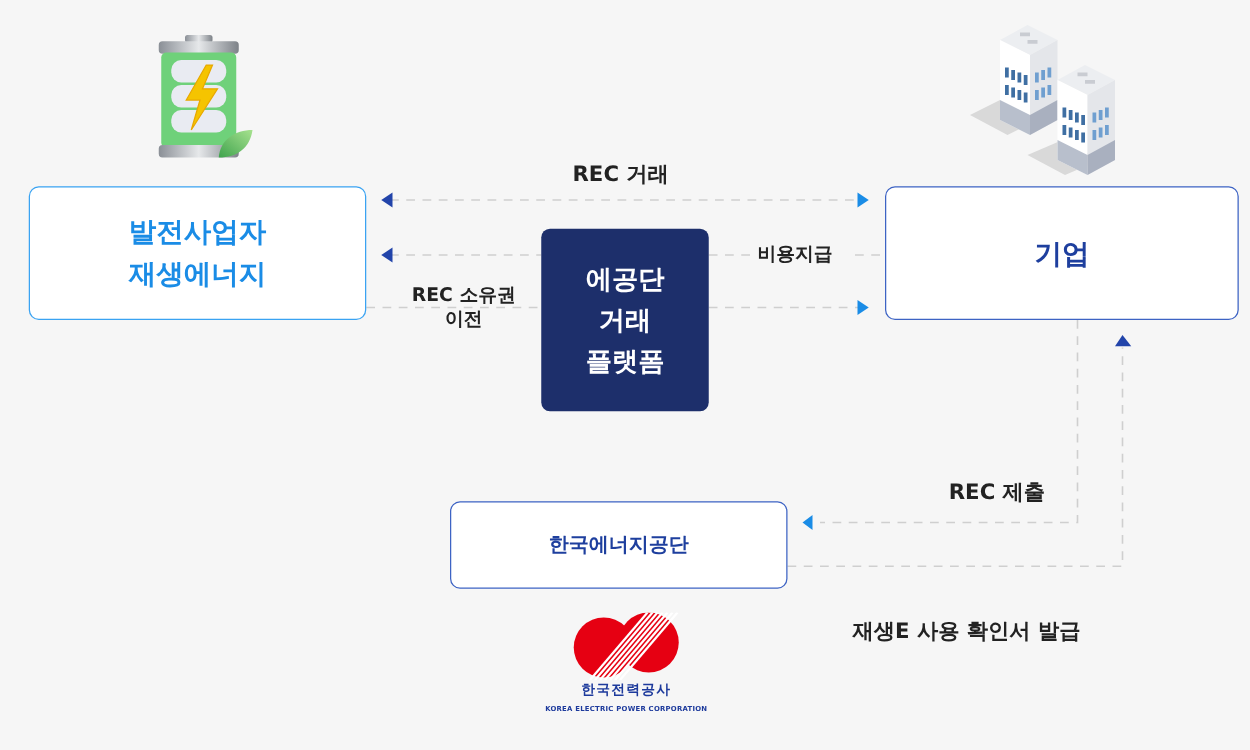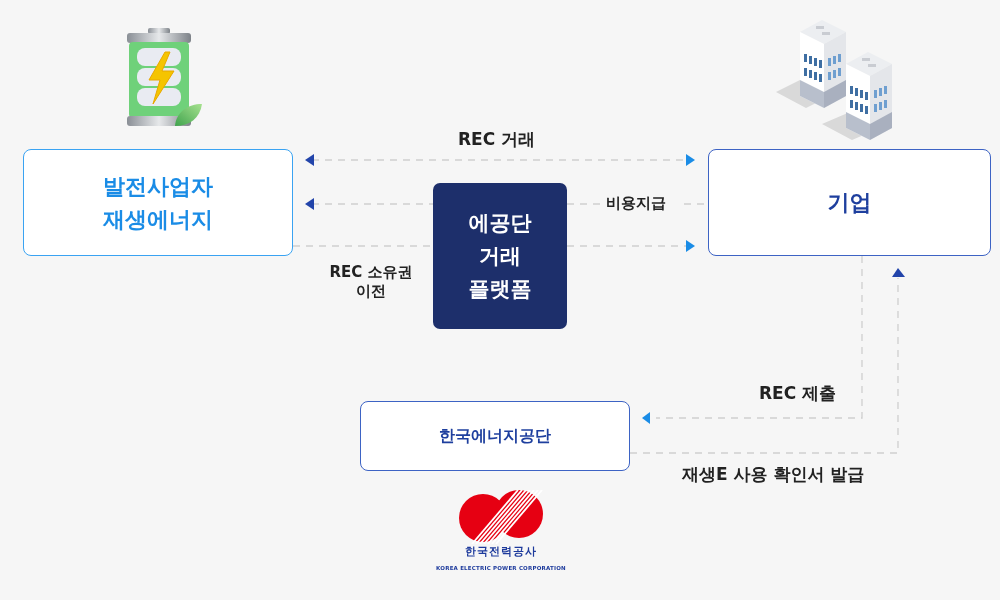--- a/index.html
+++ b/index.html
@@ -178,26 +178,26 @@
   <span>거래</span>
   <span>플랫폼</span>
 </div>
 
 <div class="node node-agency">
   <span>한국에너지공단</span>
 </div>
 
 <div class="label" style="left:458px; top:128px;">REC 거래</div>
 <div class="label label-small" style="left:606px; top:194px;">비용지급</div>
-<div class="label label-small" style="left:323px; top:227px; text-align:center; width:96px;margin-top:36px;">
+<div class="label label-small" style="left:323px; top:227px; text-align:center; width:96px;">
   <div>REC 소유권</div>
   <div>이전</div>
 </div>
 <div class="label" style="left:759px; top:382px;text-align:center;">REC 제출</div>
-<div class="label" style="left:682px; top:463px;">재생E 사용 확인서 발급</div>
+<div class="label" style="left:682px; top:493px;">재생E 사용 확인서 발급</div>
 
 <div class="kepco">
   <svg width="130" height="54" viewBox="0 0 130 54" style="position:absolute; left:0; top:0;">
     <defs>
       <clipPath id="c1">
           <circle cx="47" cy="28" r="24"></circle>
         </clipPath>
       <clipPath id="c2">
           <circle cx="83" cy="24" r="24"></circle>
         </clipPath>

